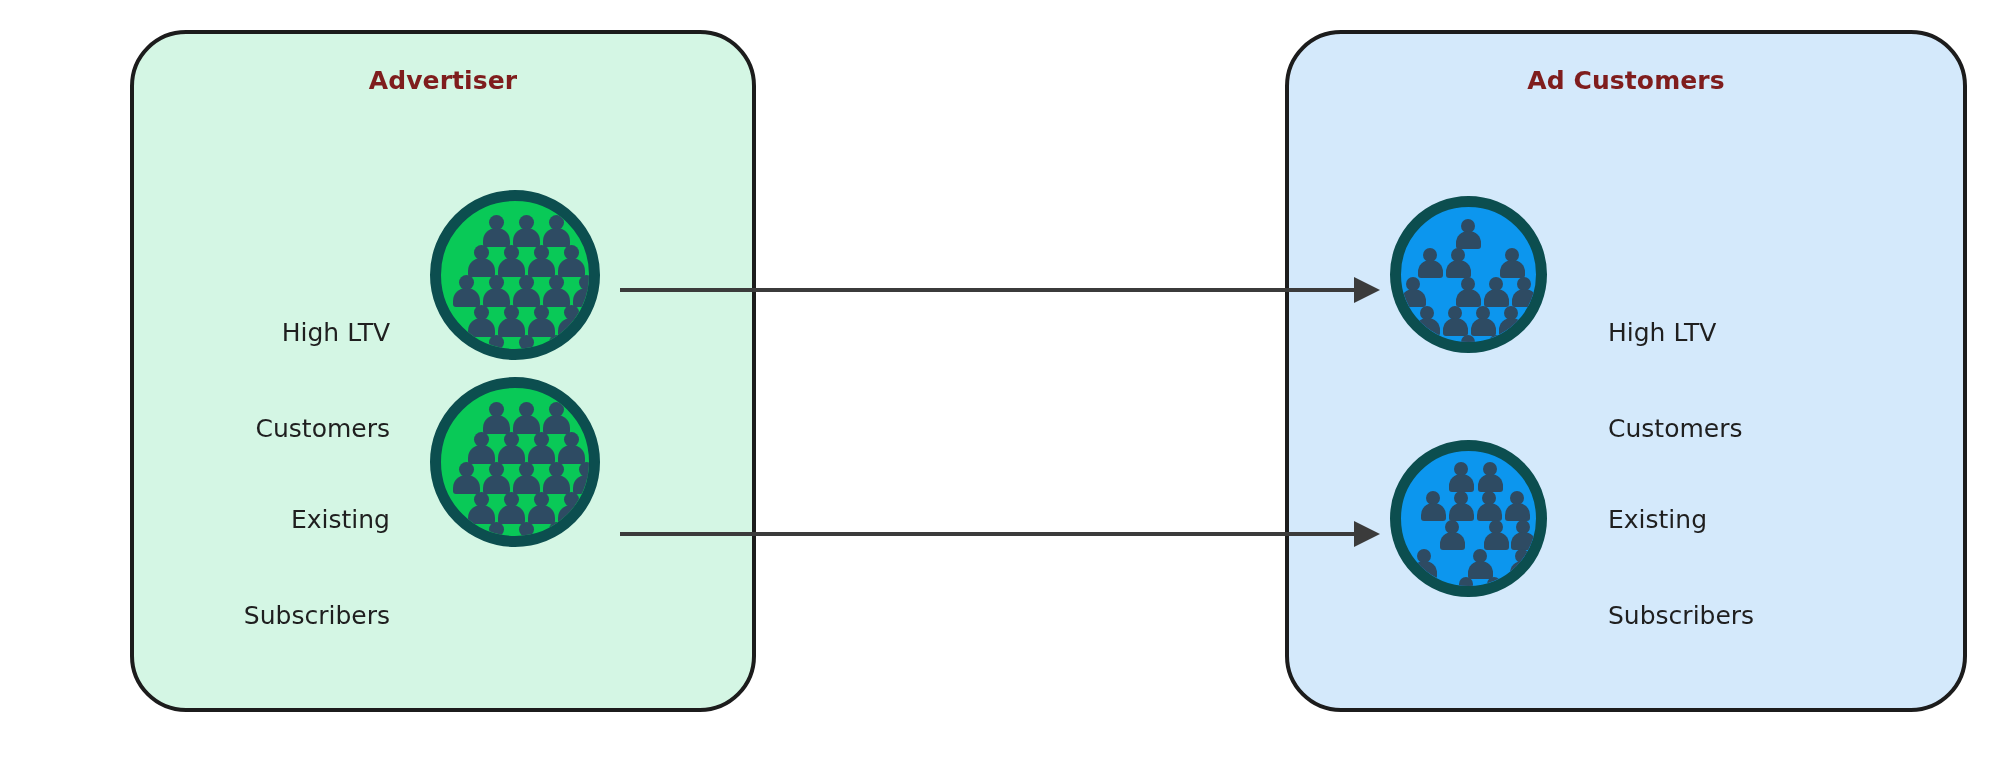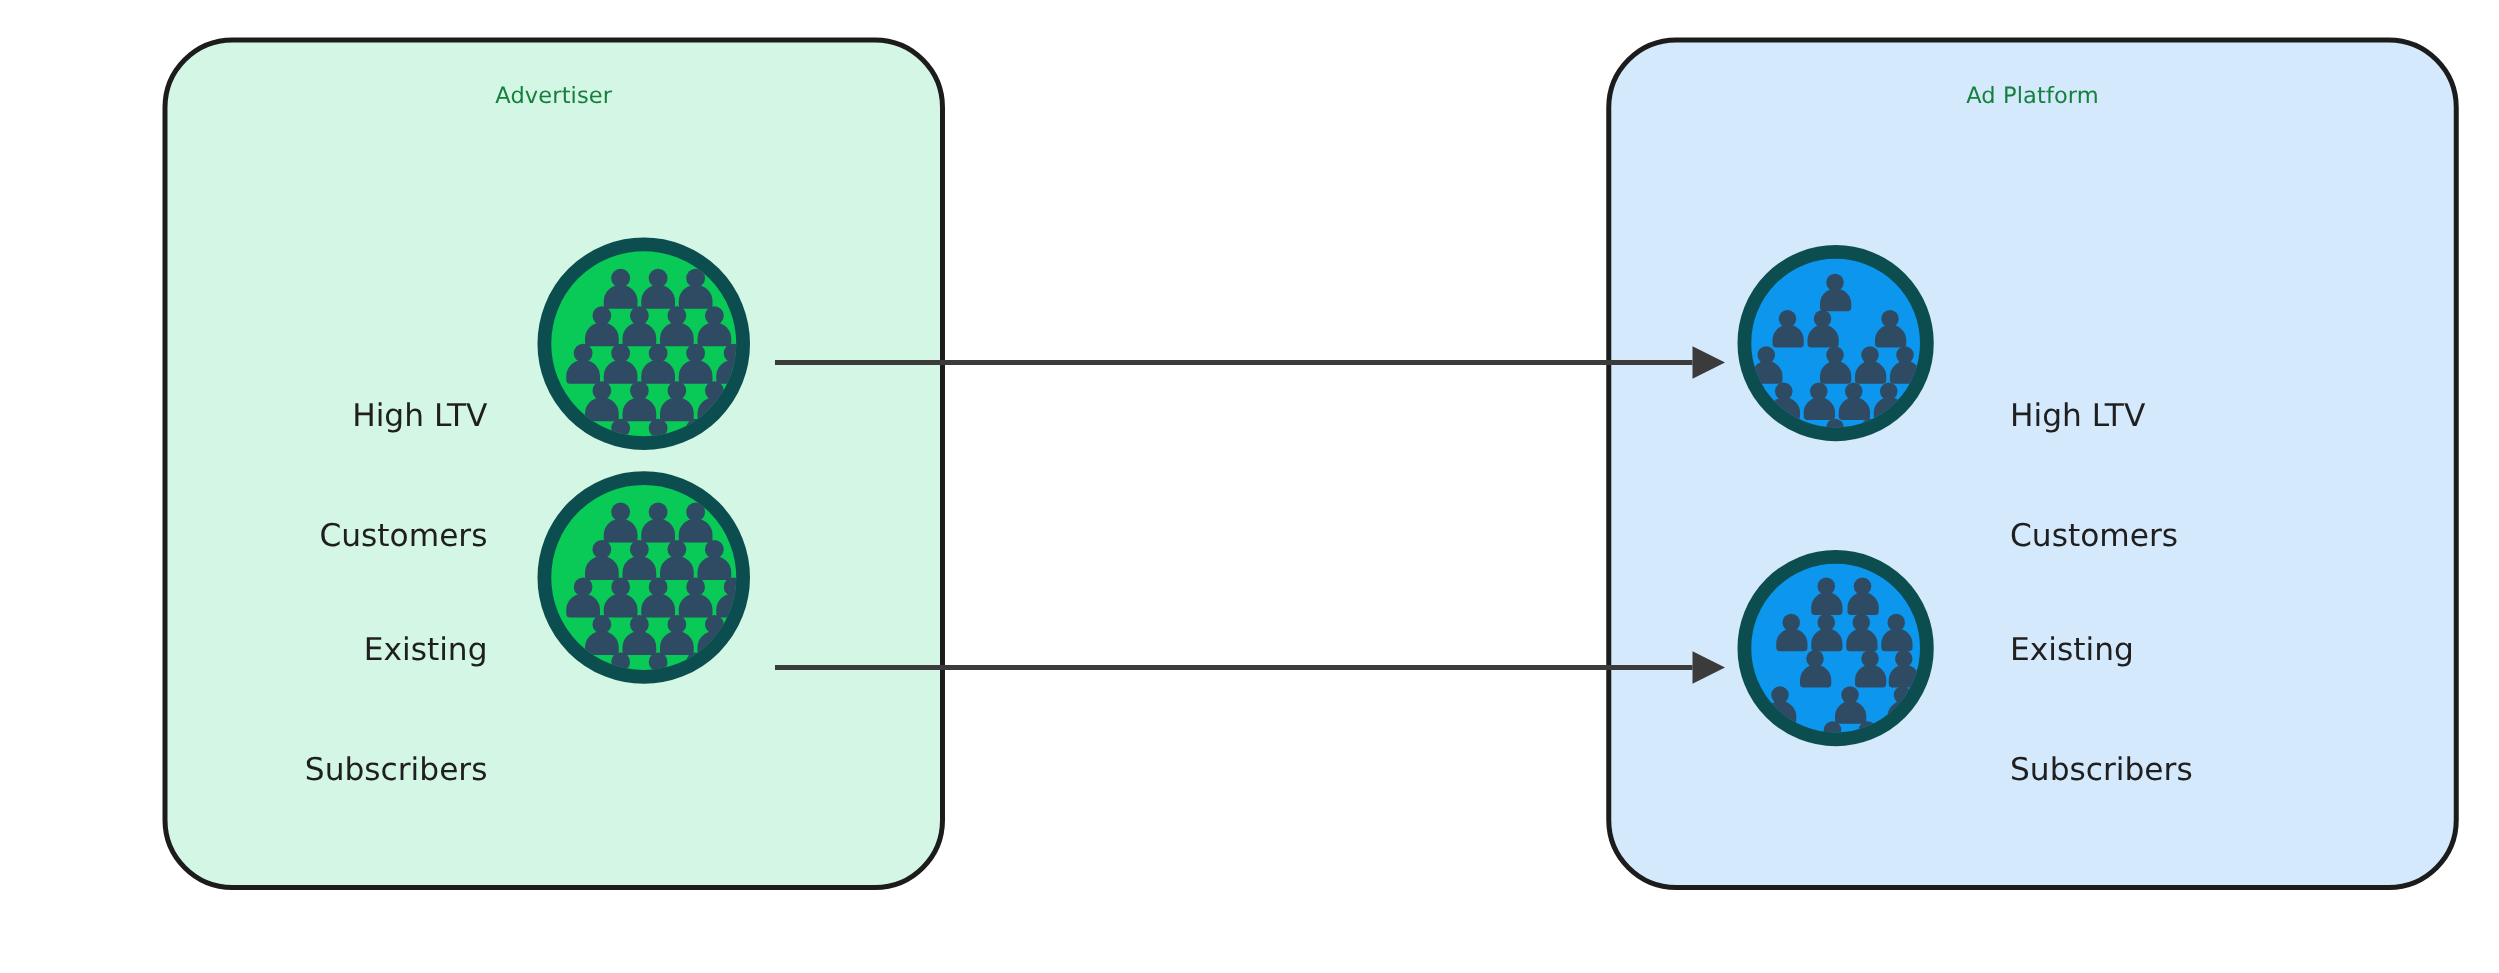--- a/index.html
+++ b/index.html
@@ -40,23 +40,23 @@
     width: 682px;
     height: 682px;
     background: #d4e9fb;
   }
   .panel-title {
     position: absolute;
     left: 0;
     right: 0;
     top: 32px;
     text-align: center;
-    font-size: 18px;
-    font-weight: normal;
-    color: #15803d;
+    font-size: 25px;
+    font-weight: bold;
+    color: #7f1d1d;
     letter-spacing: .1px;
   }
   .circle {
     position: absolute;
     box-sizing: border-box;
     border-radius: 50%;
     overflow: hidden;
   }
   .circle.green {
     background: #09c957;
@@ -314,21 +314,21 @@
           <span class="body"></span>
         </div>
       <div class="person" style="left:115px; top:134px;">
           <span class="head"></span>
           <span class="body"></span>
         </div>
     </div>
   </div>
 
   <div class="panel" id="panel-adplatform">
-    <div class="panel-title">Ad Platform</div>
+    <div class="panel-title">Ad Customers</div>
   </div>
 
   <div class="circle blue" style="left:1390px; top:196px; width:157px; height:157px;">
     <div class="people">
       <div class="person sm" style="left:67px; top:12px;">
           <span class="head"></span>
           <span class="body"></span>
         </div>
       <div class="person sm" style="left:29px; top:41px;">
           <span class="head"></span>

